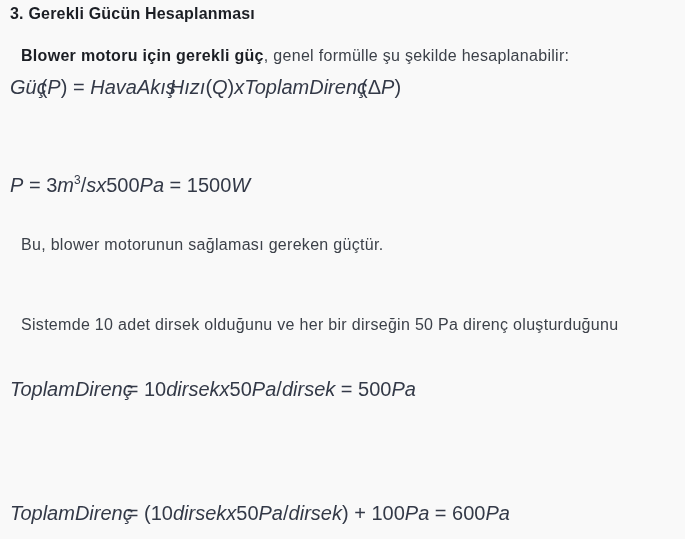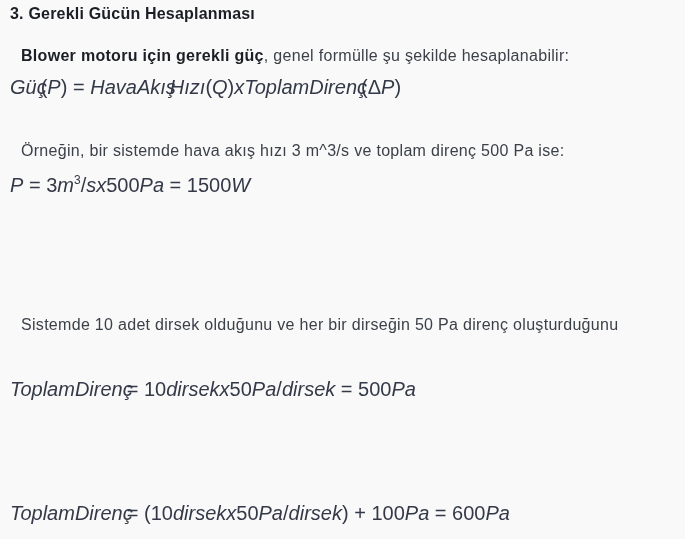--- a/index.html
+++ b/index.html
@@ -61,24 +61,24 @@
 <body>
 
 <div class="page">
 
   <h3 class="head" style="top:3px">3. Gerekli Gücün Hesaplanması</h3>
 
   <p class="para" style="top:30px"><span class="bold">Blower motoru için gerekli güç</span><span>, genel formülle şu şekilde hesaplanabilir:</span></p>
 
   <div class="math" style="top:72px"><span class="mi">G</span><span class="mi">ü</span><span class="mi">ç</span><span class="mn tuck">(</span><span class="mi">P</span><span class="mn">)</span> <span class="mn">=</span> <span class="mi">H</span><span class="mi">a</span><span class="mi">v</span><span class="mi">a</span><span class="mi">A</span><span class="mi">k</span><span class="mi">ı</span><span class="mi">ş</span><span class="mi tuck">H</span><span class="mi">ı</span><span class="mi">z</span><span class="mi">ı</span><span class="mn">(</span><span class="mi">Q</span><span class="mn">)</span><span class="mi">x</span><span class="mi">T</span><span class="mi">o</span><span class="mi">p</span><span class="mi">l</span><span class="mi">a</span><span class="mi">m</span><span class="mi">D</span><span class="mi">i</span><span class="mi">r</span><span class="mi">e</span><span class="mi">n</span><span class="mi">ç</span><span class="mn tuck">(</span><span class="mn">Δ</span><span class="mi">P</span><span class="mn">)</span></div>
 
-  <p class="para" style="top:125px">Örneğin, bir sistemde hava akış hızı 3 m^3/s ve toplam direnç 500 Pa ise:</p>
 
   <div class="math" style="top:170px"><span class="mi">P</span> <span class="mn">=</span> <span class="mn">3</span><span class="mi">m</span><sup>3</sup><span class="mn">/</span><span class="mi">s</span><span class="mi">x</span><span class="mn">5</span><span class="mn">0</span><span class="mn">0</span><span class="mi">P</span><span class="mi">a</span> <span class="mn">=</span> <span class="mn">1</span><span class="mn">5</span><span class="mn">0</span><span class="mn">0</span><span class="mi">W</span></div>
 
+  <p class="para" style="top:219px">Bu, blower motorunun sağlaması gereken güçtür.</p>
 
 
   <p class="para" style="top:299px">
       <span class="line">Sistemde 10 adet dirsek olduğunu ve her bir dirseğin 50 Pa direnç oluşturduğunu</span>
     </p>
 
   <div class="math" style="top:374px"><span class="mi">T</span><span class="mi">o</span><span class="mi">p</span><span class="mi">l</span><span class="mi">a</span><span class="mi">m</span><span class="mi">D</span><span class="mi">i</span><span class="mi">r</span><span class="mi">e</span><span class="mi">n</span><span class="mi">ç</span><span class="mn tuck">=</span> <span class="mn">1</span><span class="mn">0</span><span class="mi">d</span><span class="mi">i</span><span class="mi">r</span><span class="mi">s</span><span class="mi">e</span><span class="mi">k</span><span class="mi">x</span><span class="mn">5</span><span class="mn">0</span><span class="mi">P</span><span class="mi">a</span><span class="mn">/</span><span class="mi">d</span><span class="mi">i</span><span class="mi">r</span><span class="mi">s</span><span class="mi">e</span><span class="mi">k</span> <span class="mn">=</span> <span class="mn">5</span><span class="mn">0</span><span class="mn">0</span><span class="mi">P</span><span class="mi">a</span></div>
 
   <p class="para" style="top:428px">
     </p>

